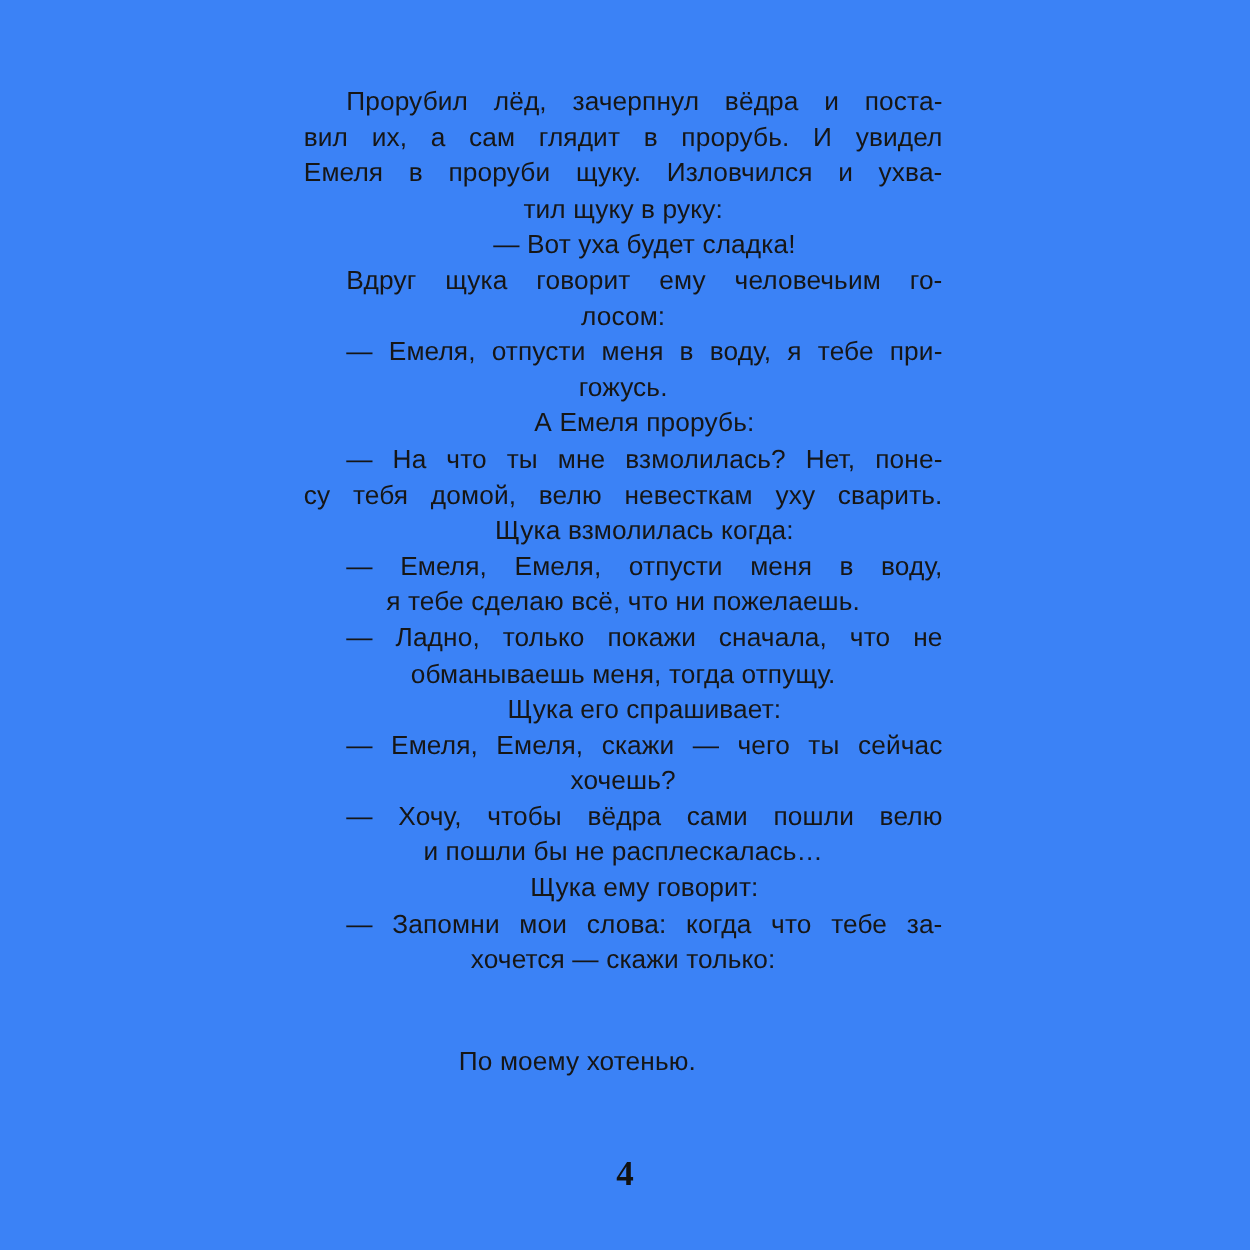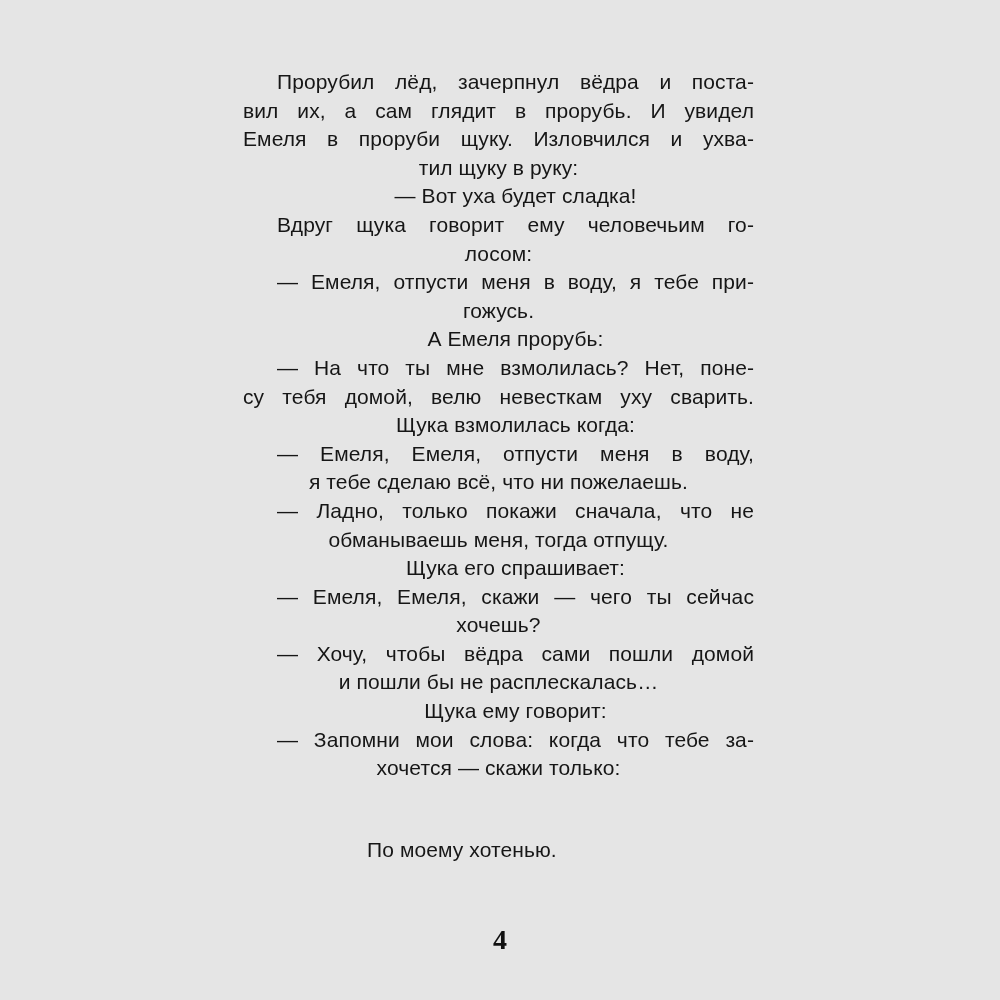--- a/index.html
+++ b/index.html
@@ -7,21 +7,21 @@
     padding: 0;
     width: 1000px;
     height: 1000px;
     background: #ffffff;
     overflow: hidden;
   }
   .page {
     position: relative;
     width: 1000px;
     height: 1000px;
-    background: #e5e5e5;
+    background: #3b82f6;
     font-family: "Liberation Sans", sans-serif;
     color: #161616;
   }
   .text-block {
     position: absolute;
     left: 243px;
     top: 68px;
     width: 511px;
     font-size: 21px;
     line-height: 28.6px;
@@ -82,21 +82,21 @@
     <div class="line j ind">— На что ты мне взмолилась? Нет, поне-</div>
     <div class="line j">су тебя домой, велю невесткам уху сварить.</div>
     <div class="line ind">Щука взмолилась когда:</div>
     <div class="line j ind">— Емеля, Емеля, отпусти меня в воду,</div>
     <div class="line">я тебе сделаю всё, что ни пожелаешь.</div>
     <div class="line j ind">— Ладно, только покажи сначала, что не</div>
     <div class="line">обманываешь меня, тогда отпущу.</div>
     <div class="line ind">Щука его спрашивает:</div>
     <div class="line j ind">— Емеля, Емеля, скажи — чего ты сейчас</div>
     <div class="line">хочешь?</div>
-    <div class="line j ind">— Хочу, чтобы вёдра сами пошли домой</div>
+    <div class="line j ind">— Хочу, чтобы вёдра сами пошли велю</div>
     <div class="line">и пошли бы не расплескалась…</div>
     <div class="line ind">Щука ему говорит:</div>
     <div class="line j ind">— Запомни мои слова: когда что тебе за-</div>
     <div class="line">хочется — скажи только:</div>
   </div>
 
   <div class="verse-block">
     <div class="verse-line">По моему хотенью.</div>
   </div>
 

